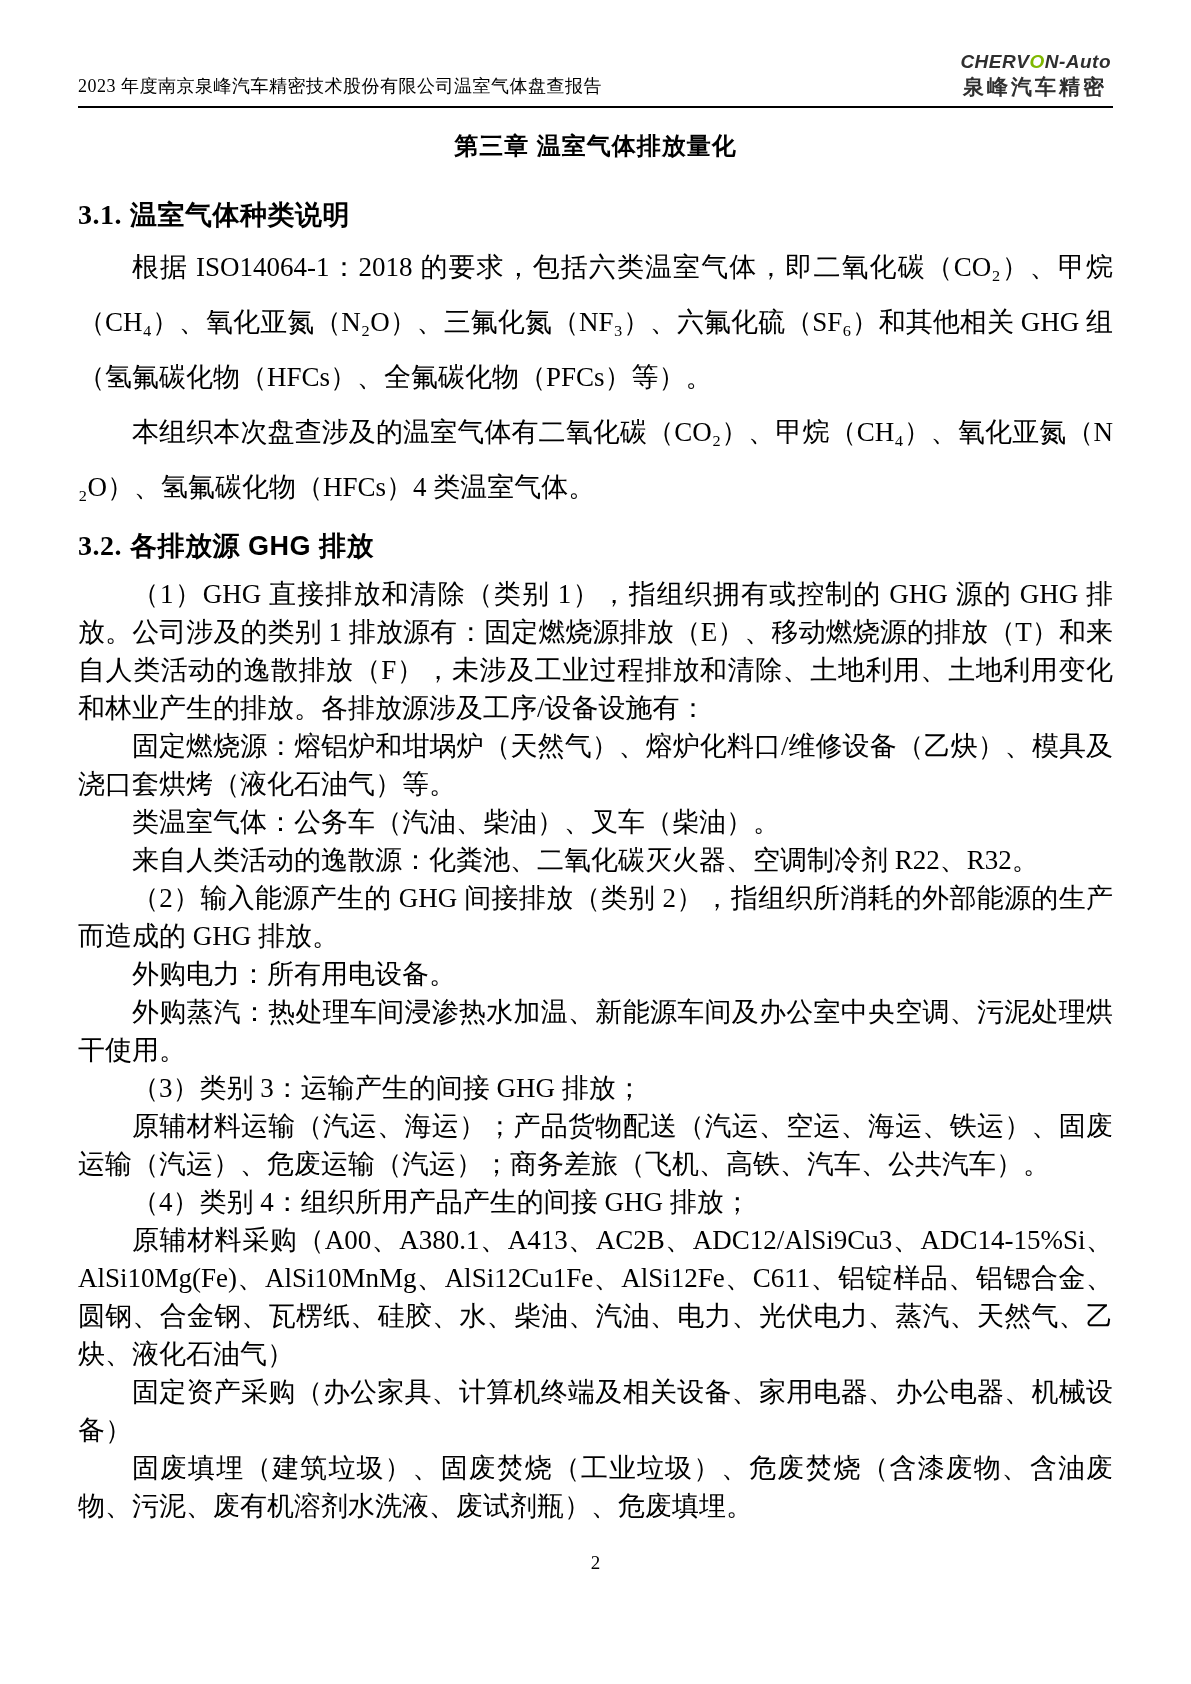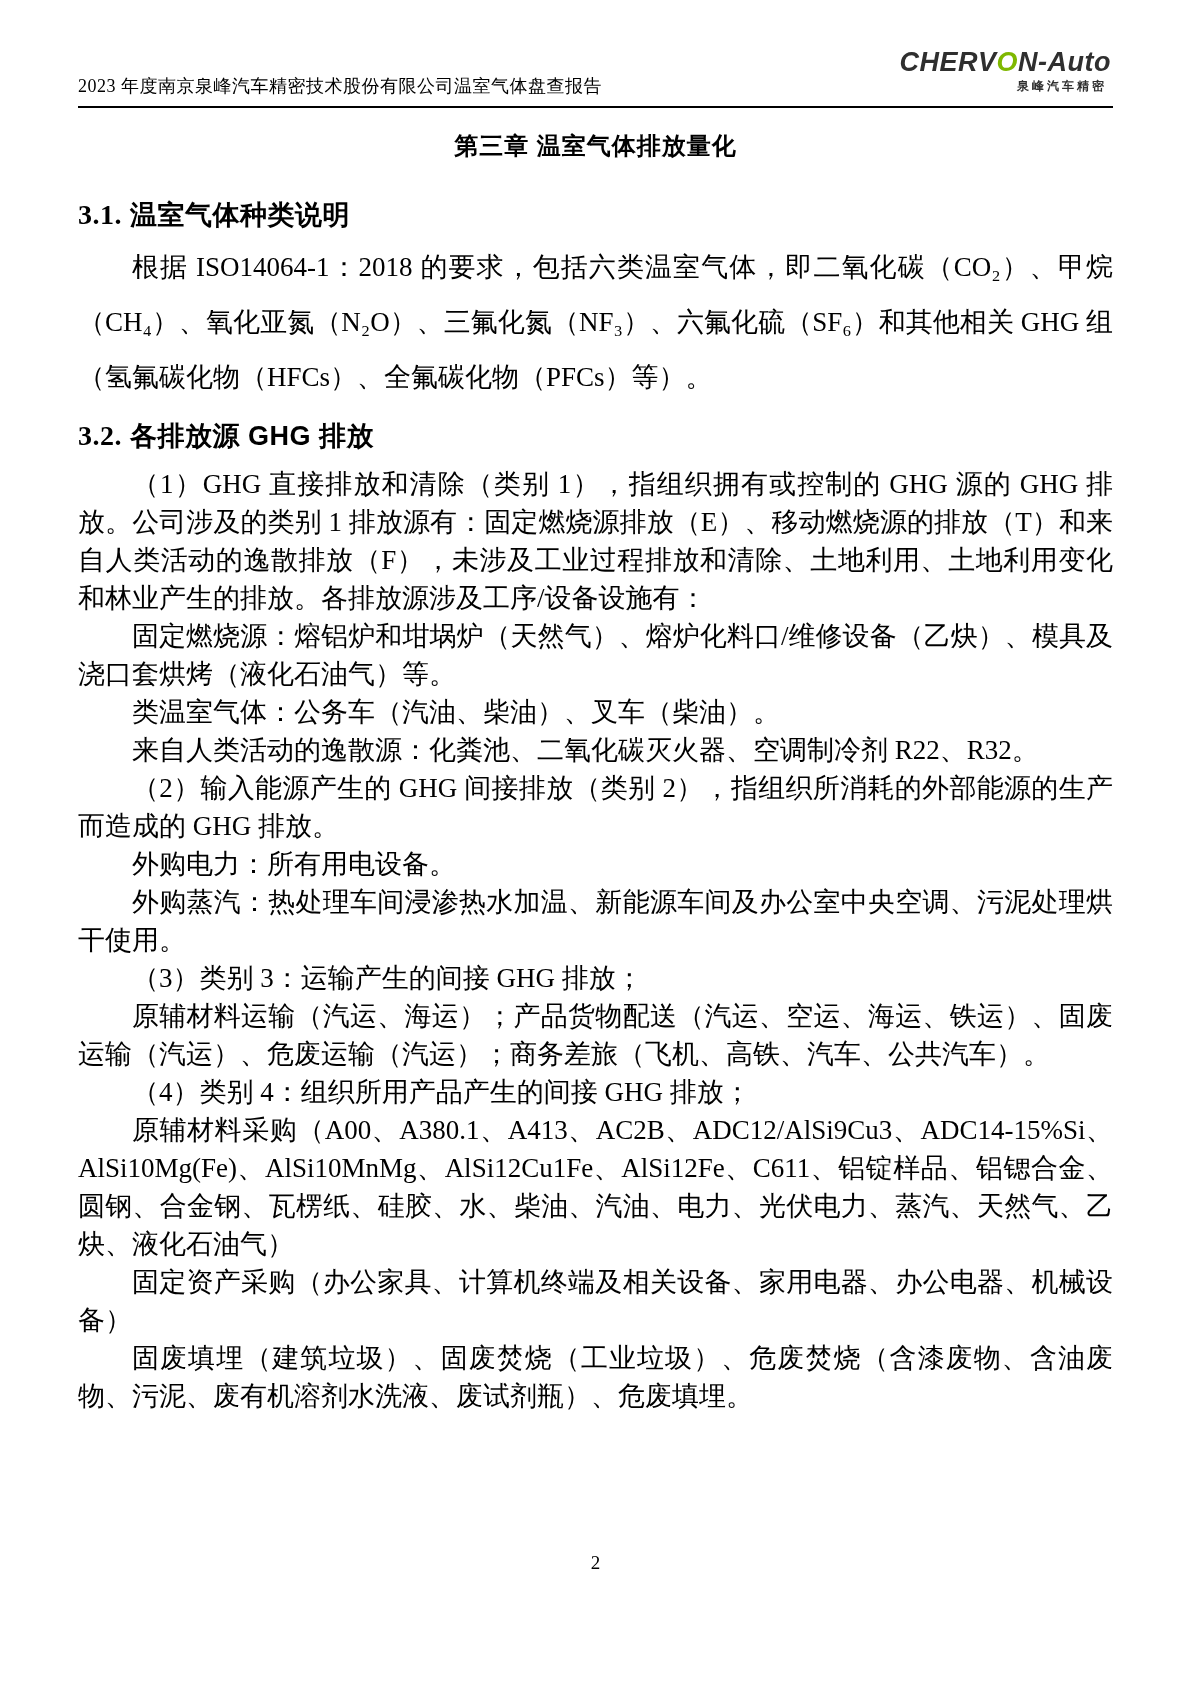--- a/index.html
+++ b/index.html
@@ -32,31 +32,31 @@
   .logo {
     position: absolute;
     right: 2px;
     bottom: 10px;
     text-align: right;
   }
   .logo-wordmark {
     font-family: "Liberation Sans", "DejaVu Sans", sans-serif;
     font-style: italic;
     font-weight: 800;
-    font-size: 27px;
+    font-size: 19px;
     line-height: 30px;
     letter-spacing: 0.5px;
     color: #2f2f2f;
     white-space: nowrap;
   }
   .logo-o { color: #7fb800; }
   .logo-sub {
     font-family: "Liberation Sans", "DejaVu Sans", sans-serif;
     font-weight: 700;
-    font-size: 12px;
+    font-size: 21px;
     line-height: 19px;
     color: #2f2f2f;
     letter-spacing: 3px;
     padding-right: 4px;
     white-space: nowrap;
   }
   
   .chapter-title {
     margin: 16px 0 0 0;
     text-align: center;
@@ -121,20 +121,21 @@
   </header>
 
   <h1 class="chapter-title">第三章 温室气体排放量化</h1>
 
   <section>
     <h2 class="sec-heading">
       <span class="sec-no">3.1.</span><span class="sec-title">温室气体种类说明</span>
     </h2>
     <div class="block-31">
       <p class="para wide">根据 ISO14064-1：2018 的要求，包括六类温室气体，即二氧化碳（CO₂）、甲烷（CH₄）、氧化亚氮（N₂O）、三氟化氮（NF₃）、六氟化硫（SF₆）和其他相关 GHG 组（氢氟碳化物（HFCs）、全氟碳化物（PFCs）等）。</p>
+      <p class="para wide">本组织本次盘查涉及的温室气体有二氧化碳（CO₂）、甲烷（CH₄）、氧化亚氮（N₂O）、氢氟碳化物（HFCs）4 类温室气体。</p>
     </div>
   </section>
 
   <section>
     <h2 class="sec-heading tight">
       <span class="sec-no">3.2.</span><span class="sec-title">各排放源 GHG 排放</span>
     </h2>
     <div class="block-32">
       <p class="para body">（1）GHG 直接排放和清除（类别 1），指组织拥有或控制的 GHG 源的 GHG 排放。公司涉及的类别 1 排放源有：固定燃烧源排放（E）、移动燃烧源的排放（T）和来自人类活动的逸散排放（F），未涉及工业过程排放和清除、土地利用、土地利用变化和林业产生的排放。各排放源涉及工序/设备设施有：</p>
       <p class="para body">固定燃烧源：熔铝炉和坩埚炉（天然气）、熔炉化料口/维修设备（乙炔）、模具及浇口套烘烤（液化石油气）等。</p>

